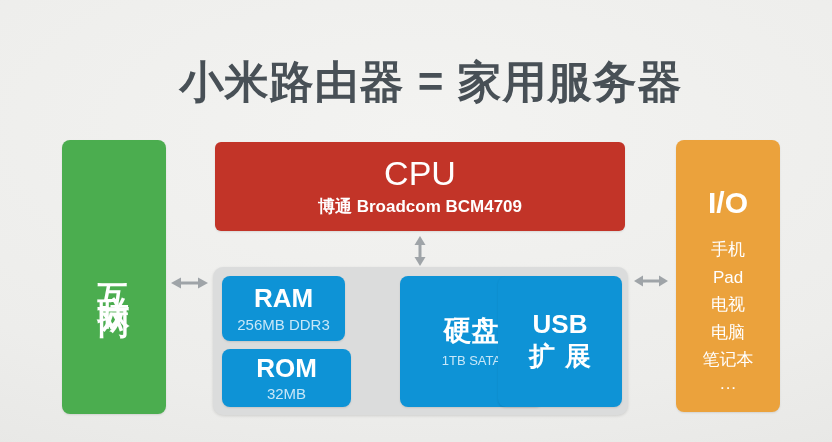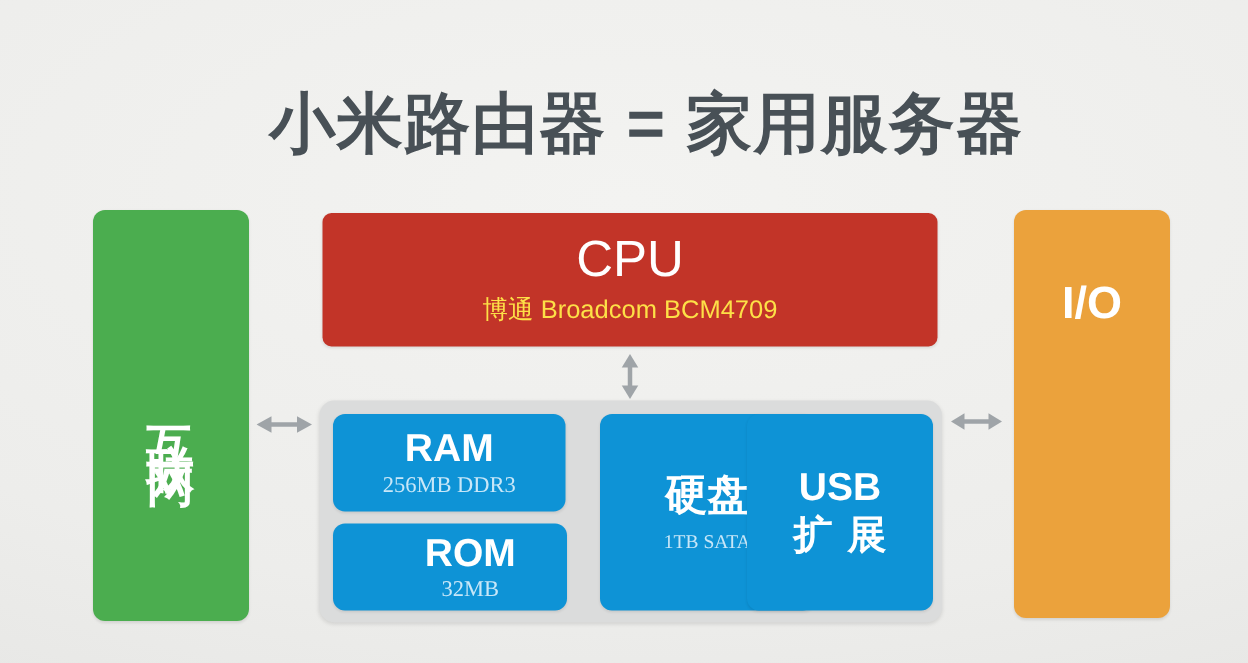--- a/index.html
+++ b/index.html
@@ -65,50 +65,50 @@
     border-radius: 6px;
   }
   .cpu-title {
     font-size: 34px;
     font-weight: 400;
     line-height: 1.1;
   }
   .cpu-sub {
     font-size: 17px;
     margin-top: 3px;
-    color: #fde047;
+    color: #ffffff;
+    font-weight: bold;
   }
   
   .board {
     position: absolute;
     left: 213px; top: 267px;
     width: 415px; height: 148px;
     background: #dbdcdc;
     border-radius: 10px;
     box-shadow: 0 1px 3px rgba(0,0,0,0.12);
   }
   .module {
     background: #0e93d6;
     border-radius: 8px;
   }
-  .ram  { left: 222px; top: 276px; width: 155px; height: 65px; }
-  .rom  { left: 222px; top: 349px; width: 129px; height: 58px; padding-left: 27px; }
+  .ram  { left: 222px; top: 276px; width: 123px; height: 65px; }
+  .rom  { left: 222px; top: 349px; width: 129px; height: 58px; }
   .disk { left: 358px; top: 276px; width: 143px; height: 131px; margin-left: 42px; }
   .usb  { left: 498px; top: 276px; width: 124px; height: 131px; }
   .module-title {
     font-size: 26px;
     font-weight: 700;
     line-height: 1.15;
   }
   .disk .module-title { font-size: 28px; }
   .module-sub {
     font-size: 15px;
     margin-top: 2px;
     color: #c8e7f8;
-    font-family: Liberation Serif, serif;
   }
   .disk .module-sub { font-size: 13px; margin-top: 6px; }
   .usb-line2 {
     font-size: 26px;
     font-weight: 700;
     letter-spacing: 10px;
     padding-left: 10px;
     line-height: 1.25;
   }
   
@@ -189,15 +189,23 @@
   </svg>
 
   <svg class="arrow arrow-right" width="34" height="14" viewBox="0 0 34 14">
     <line x1="7" y1="7" x2="27" y2="7" stroke="#9fa4a8" stroke-width="3"></line>
     <polygon points="0,7 9,1.5 9,12.5" fill="#9fa4a8"></polygon>
     <polygon points="34,7 25,1.5 25,12.5" fill="#9fa4a8"></polygon>
   </svg>
 
   <div class="box io">
     <div class="io-title">I/O</div>
+    <div class="io-items">
+      <div>手机</div>
+      <div>Pad</div>
+      <div>电视</div>
+      <div>电脑</div>
+      <div>笔记本</div>
+      <div>···</div>
+    </div>
   </div>
 
 </div>
 
 </body></html>

